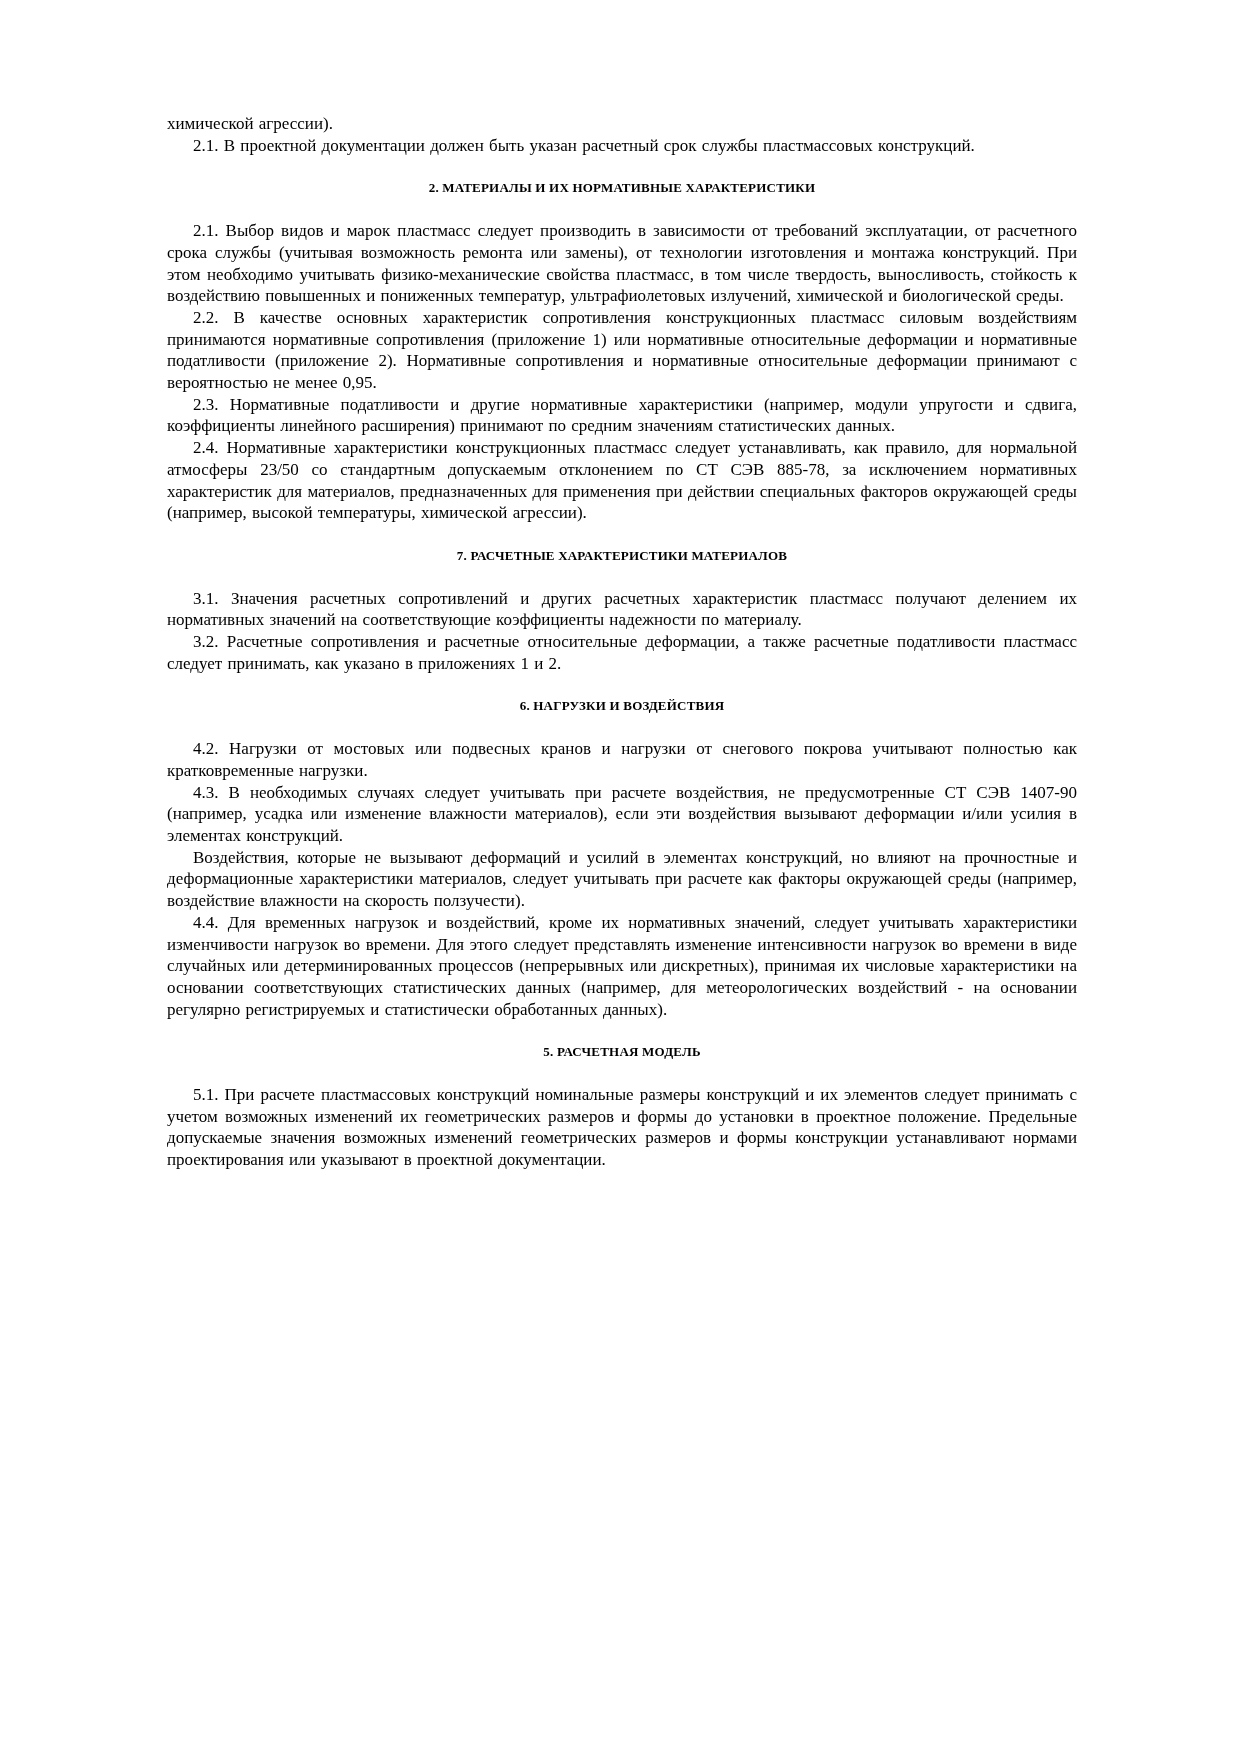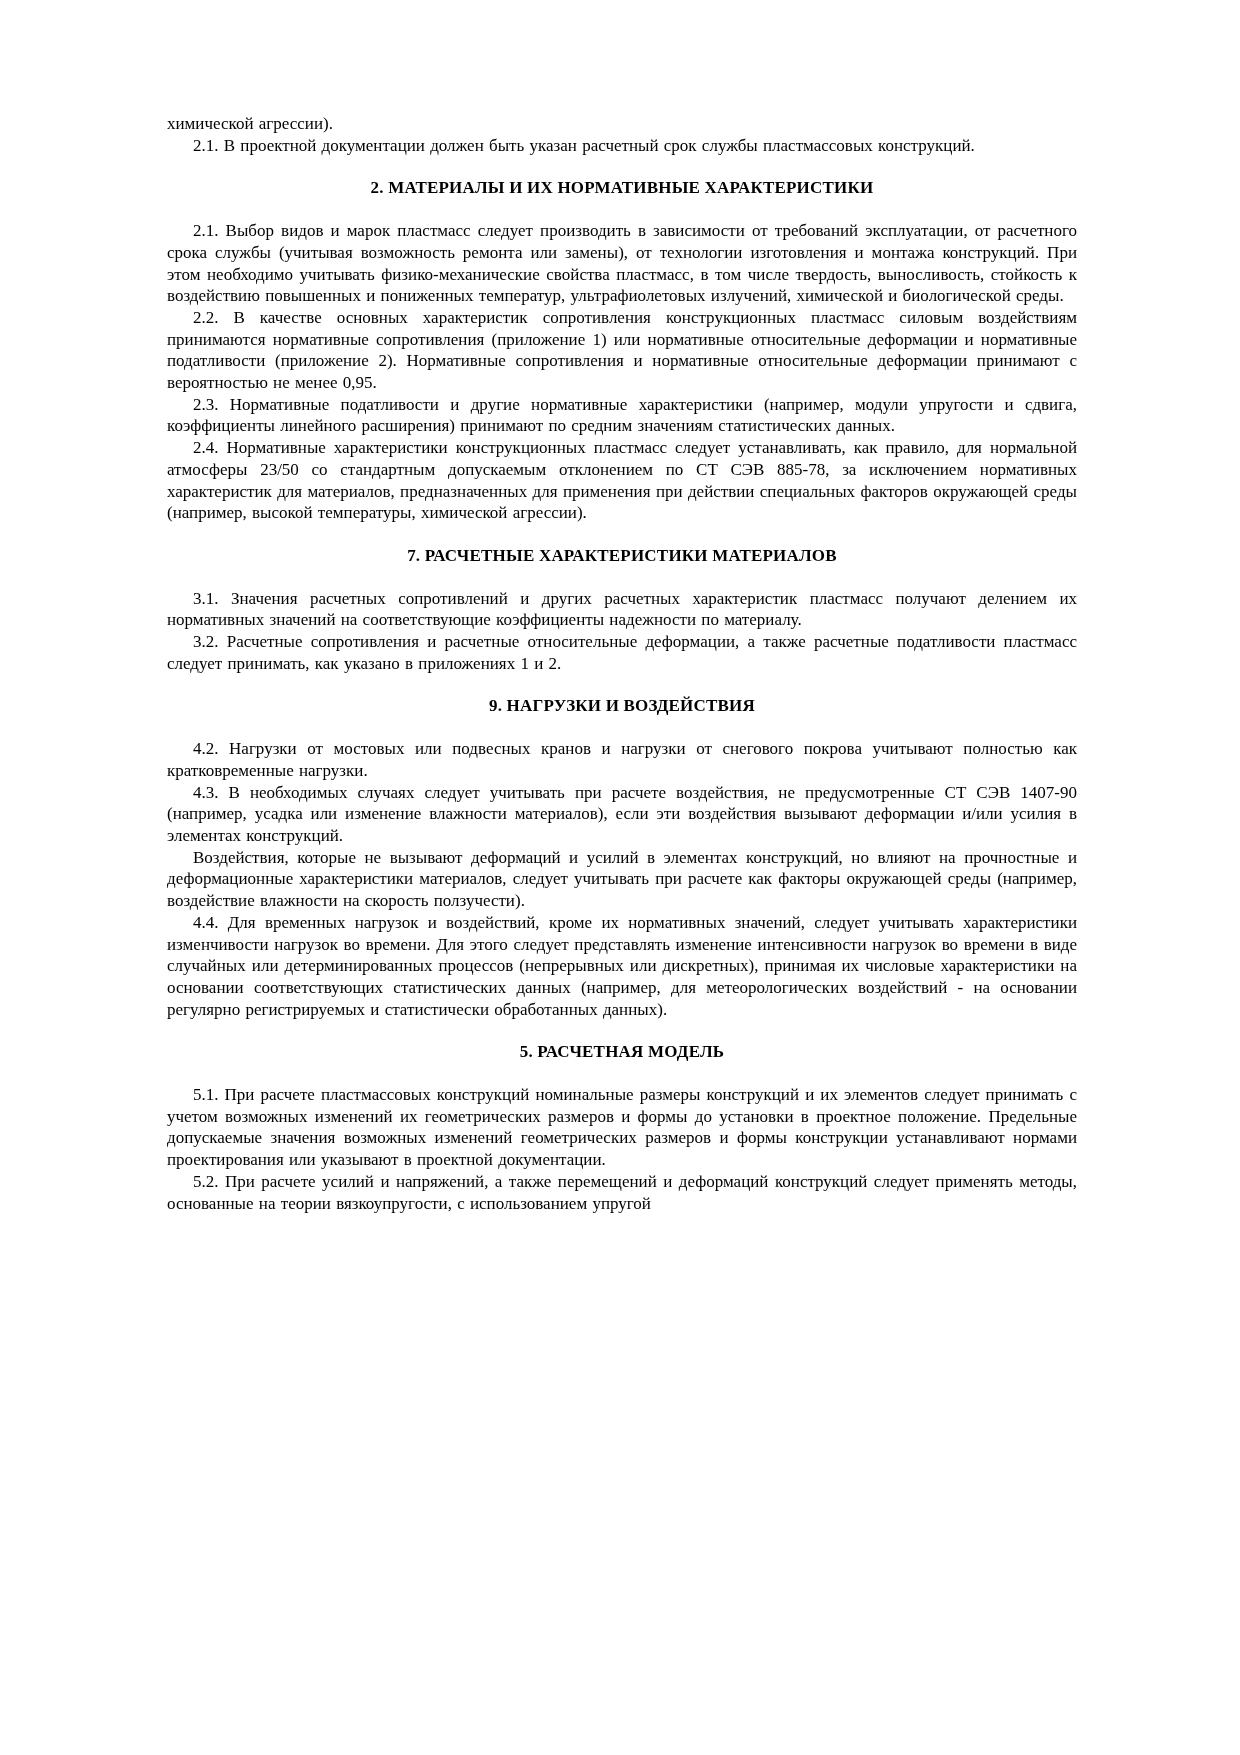--- a/index.html
+++ b/index.html
@@ -24,21 +24,21 @@
     margin: 0;
     text-align: justify;
     text-indent: 26px;
     word-spacing: 1px;
   }
   p.para.no-indent {
     text-indent: 0;
   }
   h2.heading {
     margin: 21px 0 21px 0;
-    font-size: 17px;
+    font-size: 13px;
     line-height: 21.7px;
     font-weight: bold;
     text-align: center;
     letter-spacing: 0.2px;
   }
   h2.heading.big-gap {
   }
 </style>
 </head>
 <body>
@@ -53,25 +53,24 @@
   <p class="para">2.1. Выбор видов и марок пластмасс следует производить в зависимости от требований эксплуатации, от расчетного срока службы (учитывая возможность ремонта или замены), от технологии изготовления и монтажа конструкций. При этом необходимо учитывать физико-механические свойства пластмасс, в том числе твердость, выносливость, стойкость к воздействию повышенных и пониженных температур, ультрафиолетовых излучений, химической и биологической среды.</p>
   <p class="para">2.2. В качестве основных характеристик сопротивления конструкционных пластмасс силовым воздействиям принимаются нормативные сопротивления (приложение 1) или нормативные относительные деформации и нормативные податливости (приложение 2).  Нормативные сопротивления и нормативные относительные деформации принимают с вероятностью не менее 0,95.</p>
   <p class="para">2.3. Нормативные податливости и другие нормативные характеристики (например, модули упругости и сдвига, коэффициенты линейного расширения) принимают по средним значениям статистических данных.</p>
   <p class="para">2.4. Нормативные характеристики конструкционных пластмасс следует устанавливать, как правило, для нормальной  атмосферы 23/50 со стандартным допускаемым отклонением по СТ СЭВ 885-78, за исключением нормативных характеристик для материалов, предназначенных для применения при действии специальных факторов окружающей среды (например, высокой температуры, химической агрессии).</p>
 
   <h2 class="heading">7. РАСЧЕТНЫЕ ХАРАКТЕРИСТИКИ МАТЕРИАЛОВ</h2>
 
   <p class="para">3.1. Значения расчетных сопротивлений и других расчетных характеристик пластмасс получают делением их нормативных значений на соответствующие коэффициенты надежности по материалу.</p>
   <p class="para">3.2. Расчетные сопротивления и расчетные относительные деформации, а также расчетные податливости пластмасс следует принимать, как указано в приложениях 1 и 2.</p>
 
-  <h2 class="heading">9. НАГРУЗКИ И ВОЗДЕЙСТВИЯ</h2>
+  <h2 class="heading">6. НАГРУЗКИ И ВОЗДЕЙСТВИЯ</h2>
 
   <p class="para">4.2. Нагрузки от мостовых или подвесных кранов и нагрузки от снегового покрова учитывают полностью как кратковременные нагрузки.</p>
   <p class="para">4.3. В необходимых случаях следует учитывать при расчете воздействия, не предусмотренные СТ СЭВ 1407-90 (например, усадка или изменение влажности материалов), если эти воздействия вызывают деформации и/или усилия в элементах конструкций.</p>
   <p class="para">Воздействия, которые не вызывают деформаций и усилий в элементах конструкций, но влияют на прочностные и деформационные характеристики  материалов, следует учитывать при расчете как  факторы окружающей среды (например, воздействие влажности на скорость ползучести).</p>
   <p class="para">4.4. Для временных нагрузок и воздействий,  кроме их нормативных значений, следует учитывать характеристики изменчивости нагрузок во времени. Для этого следует представлять изменение интенсивности нагрузок во времени в виде случайных или детерминированных процессов (непрерывных или дискретных), принимая их числовые характеристики на основании соответствующих статистических данных (например, для метеорологических воздействий - на основании регулярно регистрируемых и статистически обработанных данных).</p>
 
   <h2 class="heading big-gap">5. РАСЧЕТНАЯ МОДЕЛЬ</h2>
 
   <p class="para">5.1. При расчете пластмассовых конструкций номинальные размеры конструкций и их элементов следует принимать с учетом возможных изменений их геометрических размеров и формы до установки в проектное положение. Предельные допускаемые значения возможных изменений геометрических размеров и формы конструкции устанавливают нормами проектирования или указывают в проектной документации.</p>
-  <p class="para">5.2. При расчете усилий и напряжений, а также перемещений и деформаций конструкций следует применять методы, основанные  на теории вязкоупругости, с использованием упругой</p>
 
 </div>
 
 </body></html>

